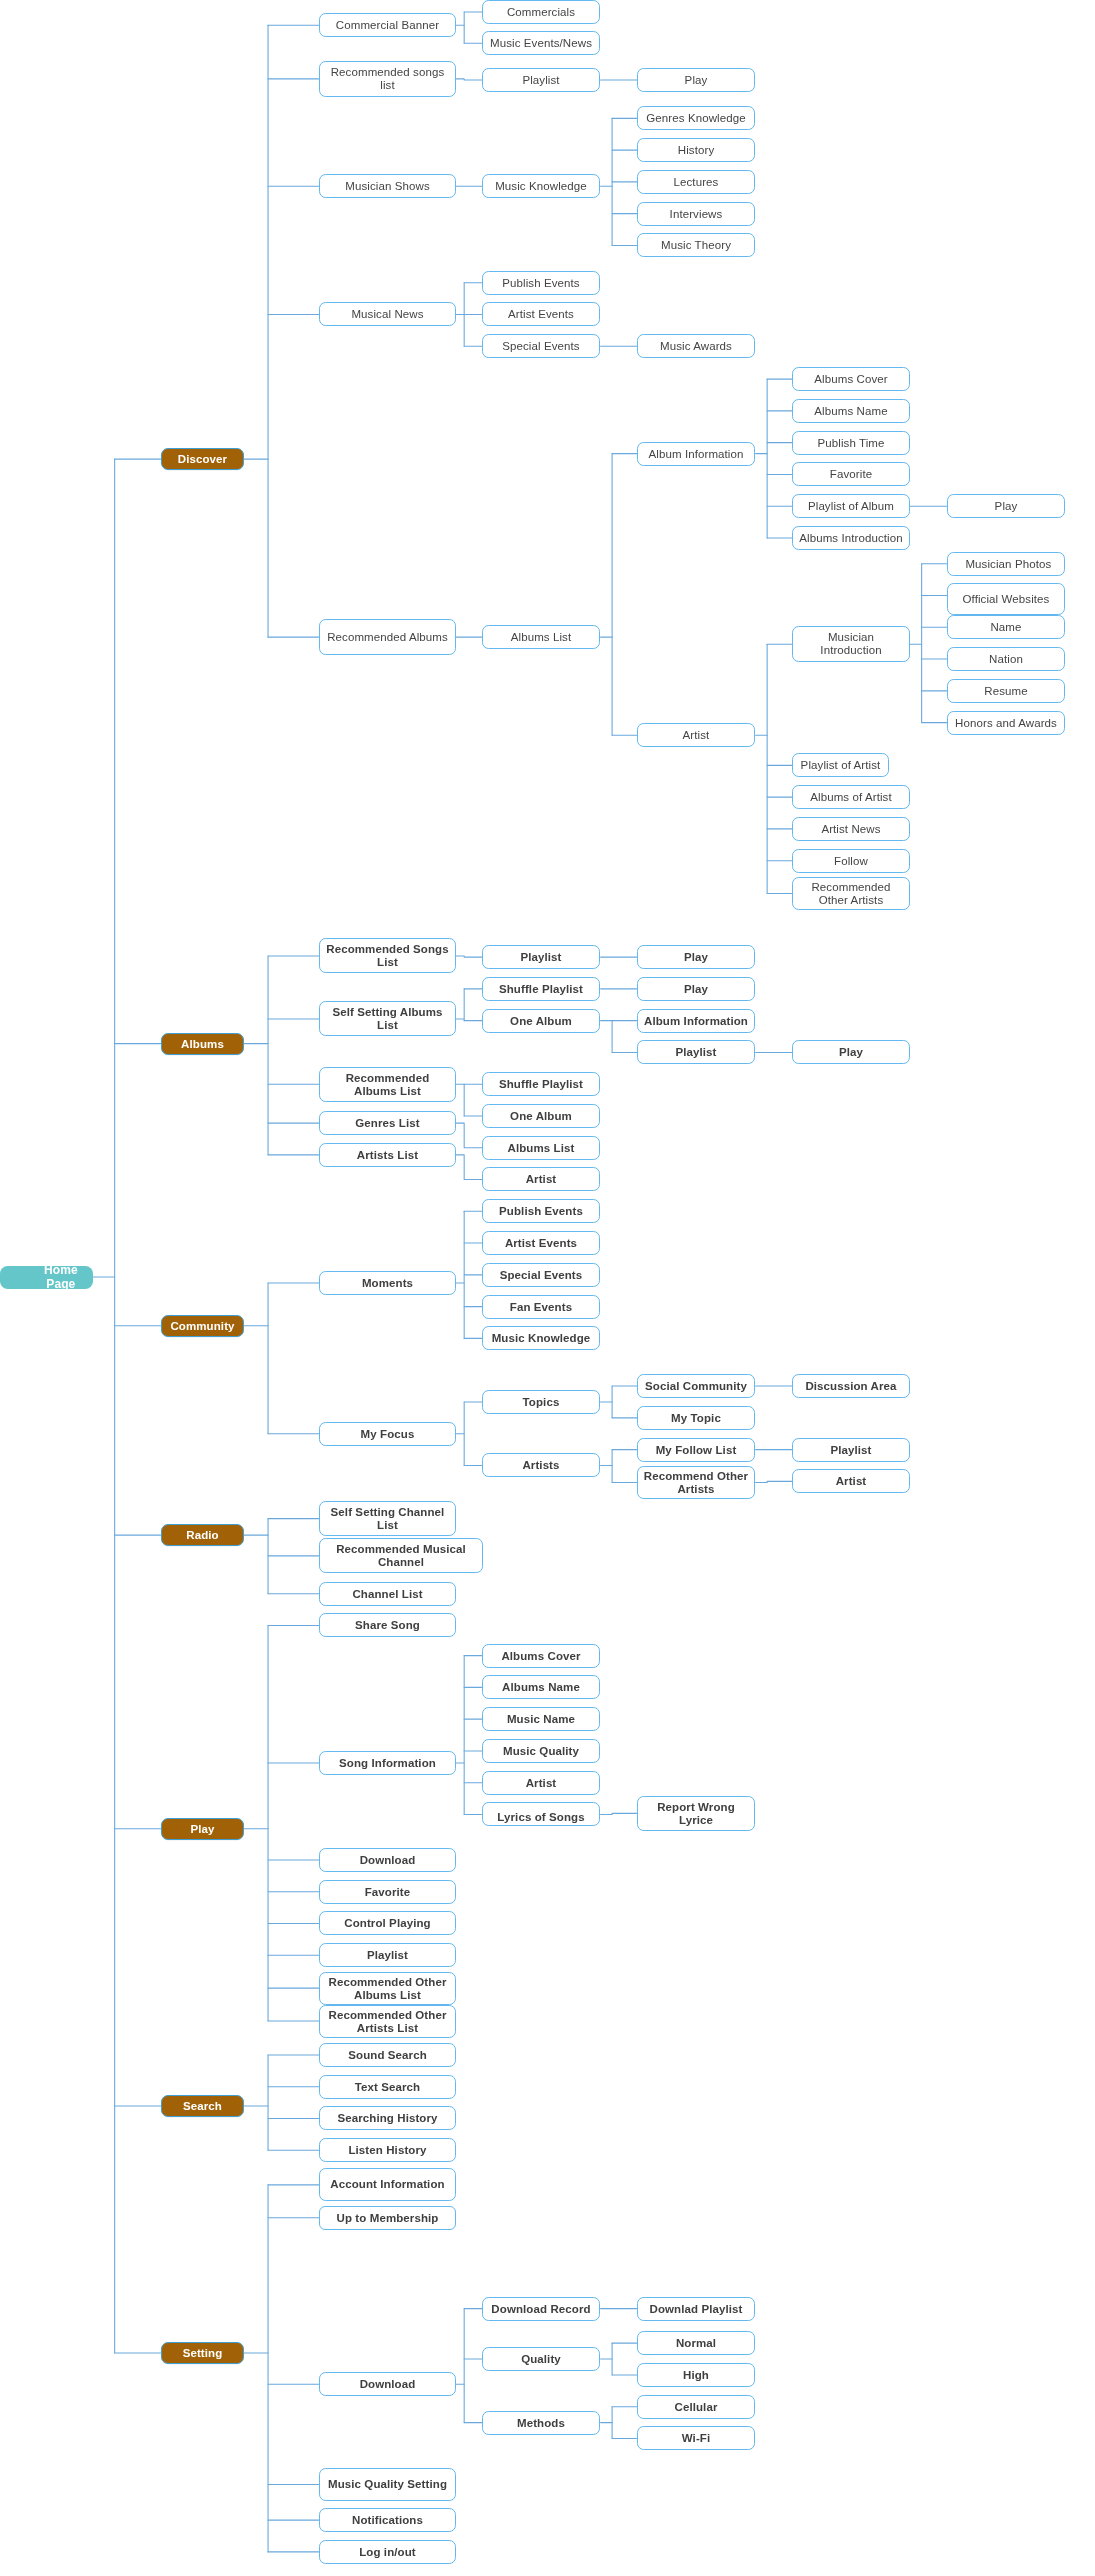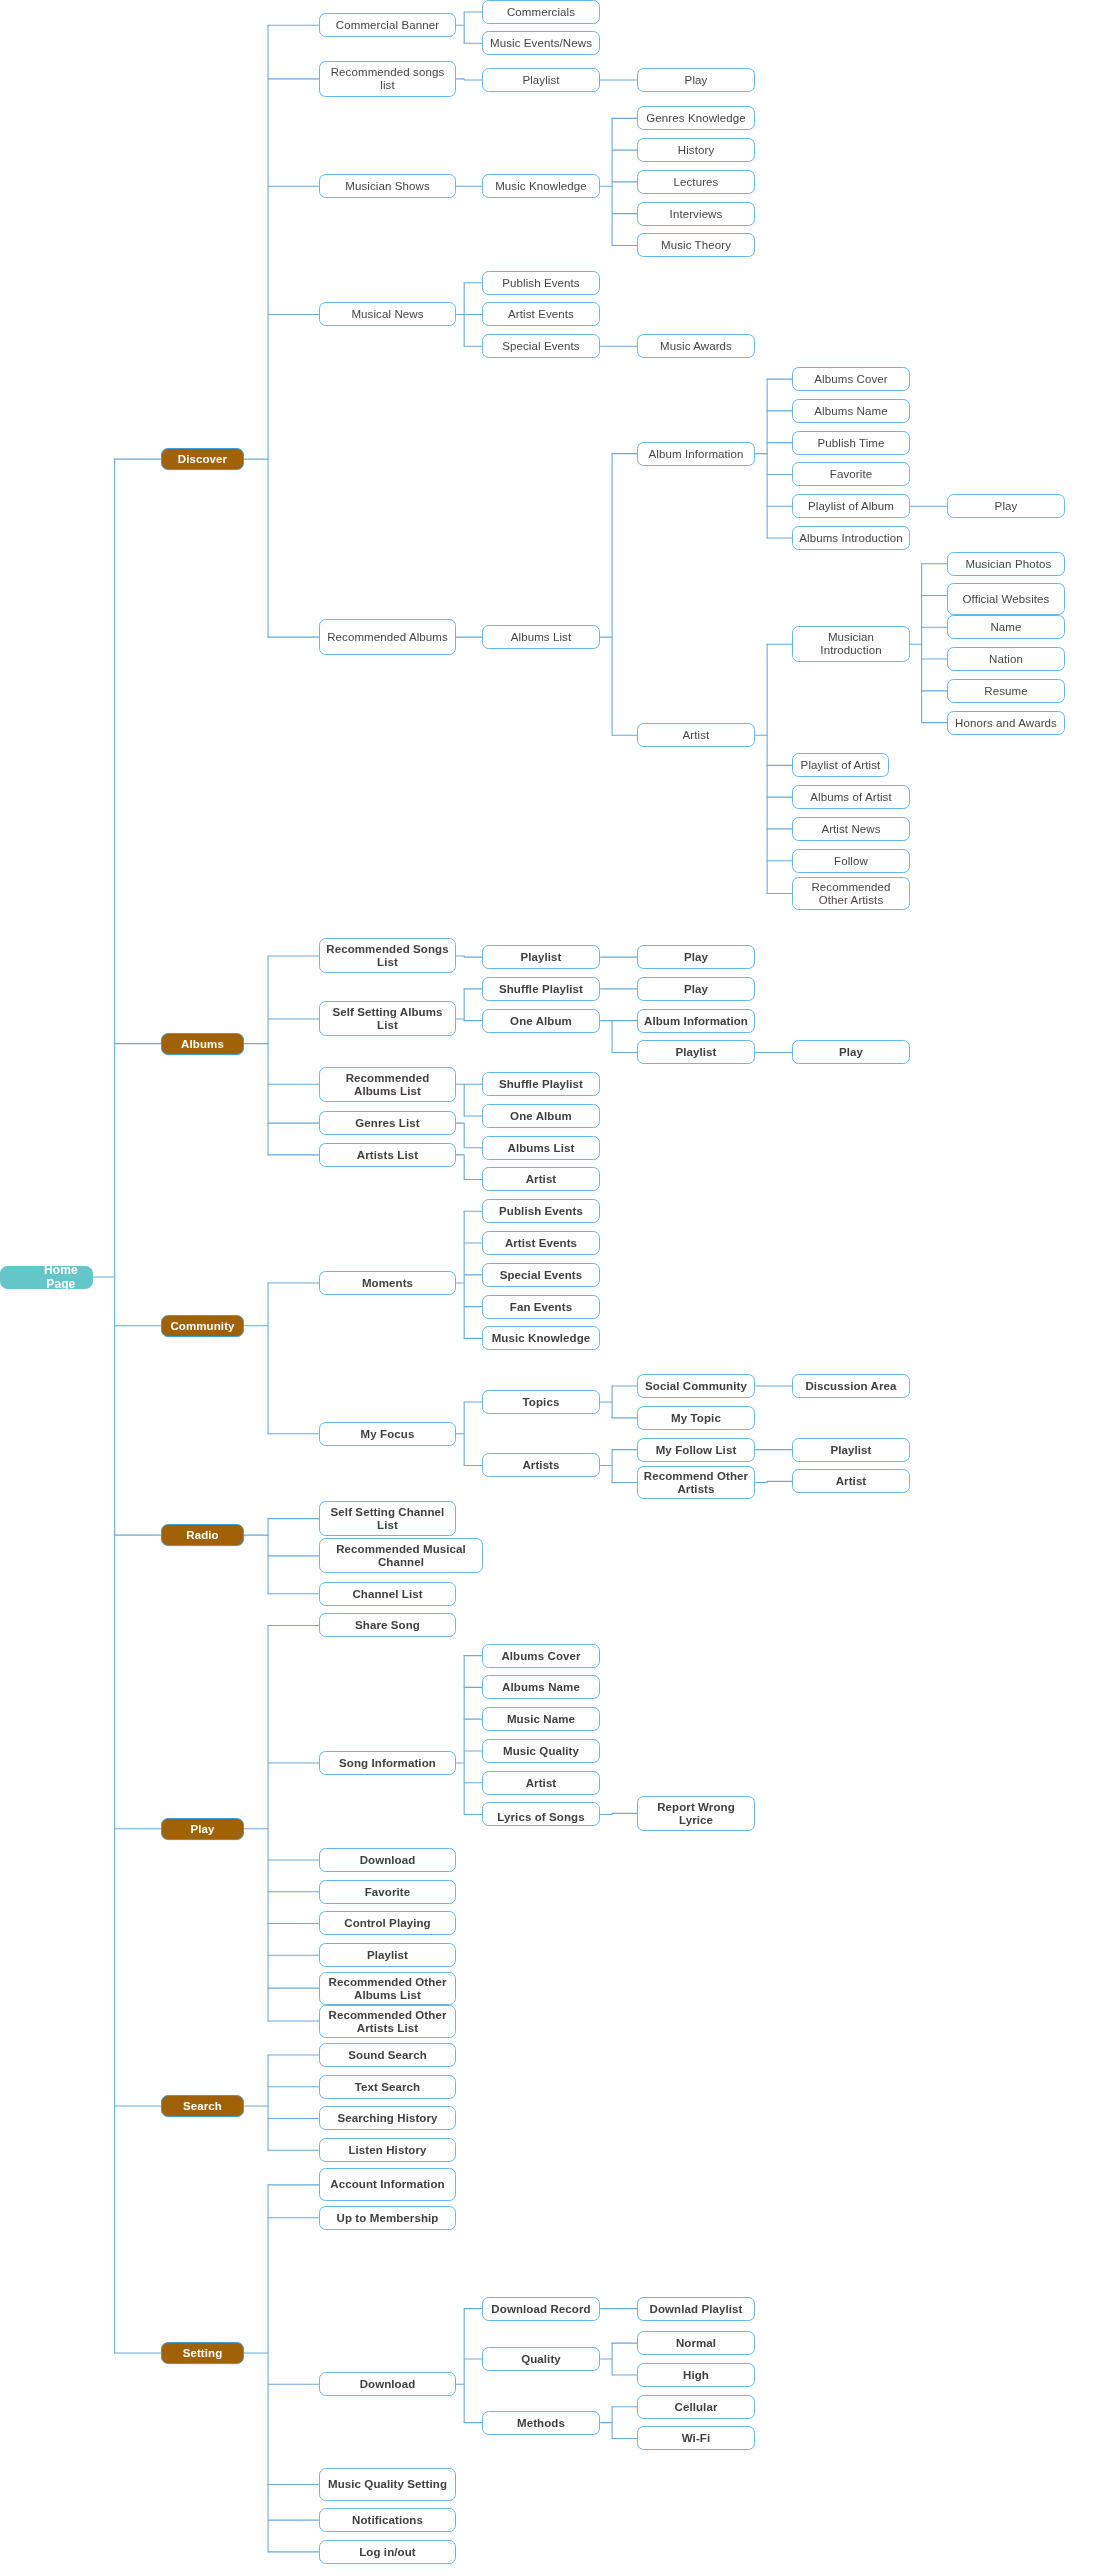--- a/index.html
+++ b/index.html
@@ -522,21 +522,21 @@
     </div>
     <div class="node bold" style="left: 319px; top: 2106px; width: 137px; height: 24px;">
       <span>Searching History</span>
     </div>
     <div class="node bold" style="left: 319px; top: 2138px; width: 137px; height: 24px;">
       <span>Listen History</span>
     </div>
     <div class="node bold" style="left: 319px; top: 2168px; width: 137px; height: 33px;">
       <span>Account Information</span>
     </div>
-    <div class="node bold" style="left: 319px; top: 2206px; width: 137px; height: 24px;">
+    <div class="node bold" style="left: 319px; top: 2206px; width: 137px; height: 24px; border-radius: 6px;">
       <span>Up to Membership</span>
     </div>
     <div class="node bold" style="left: 319px; top: 2372px; width: 137px; height: 24px;">
       <span>Download</span>
     </div>
     <div class="node bold" style="left: 319px; top: 2468px; width: 137px; height: 33px;">
       <span>Music Quality Setting</span>
     </div>
     <div class="node bold" style="left: 319px; top: 2508px; width: 137px; height: 24px;">
       <span>Notifications</span>

